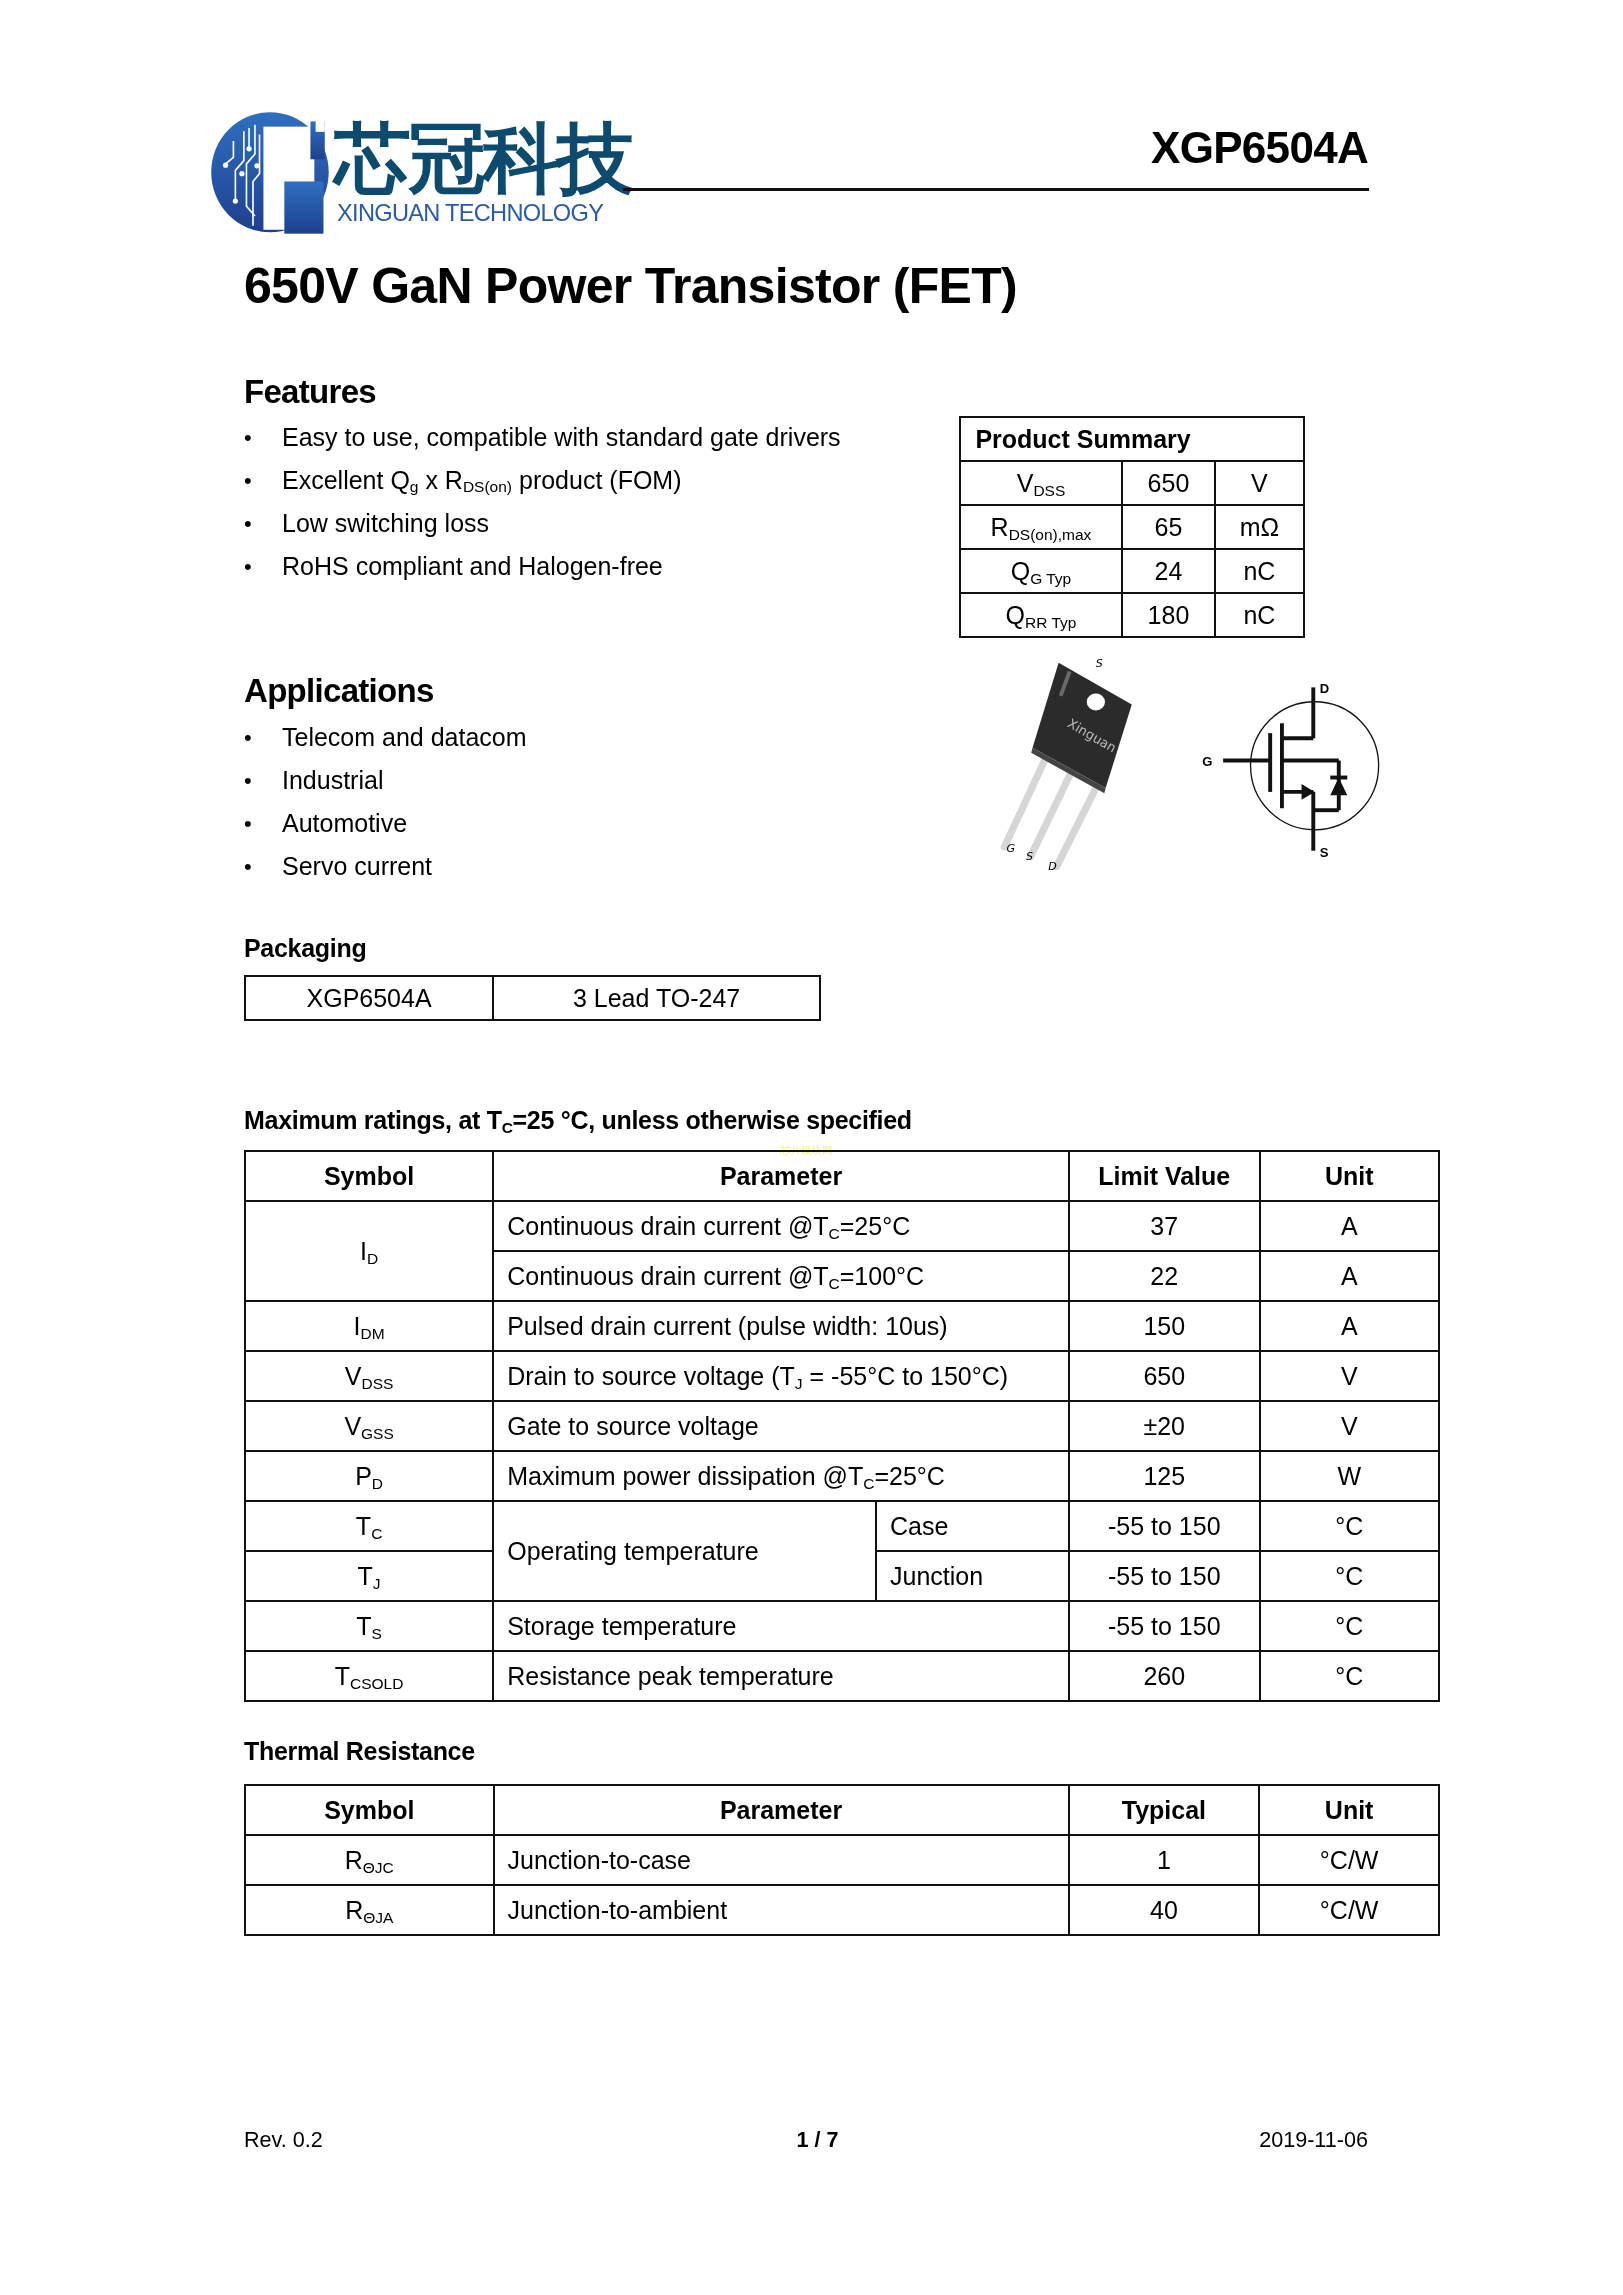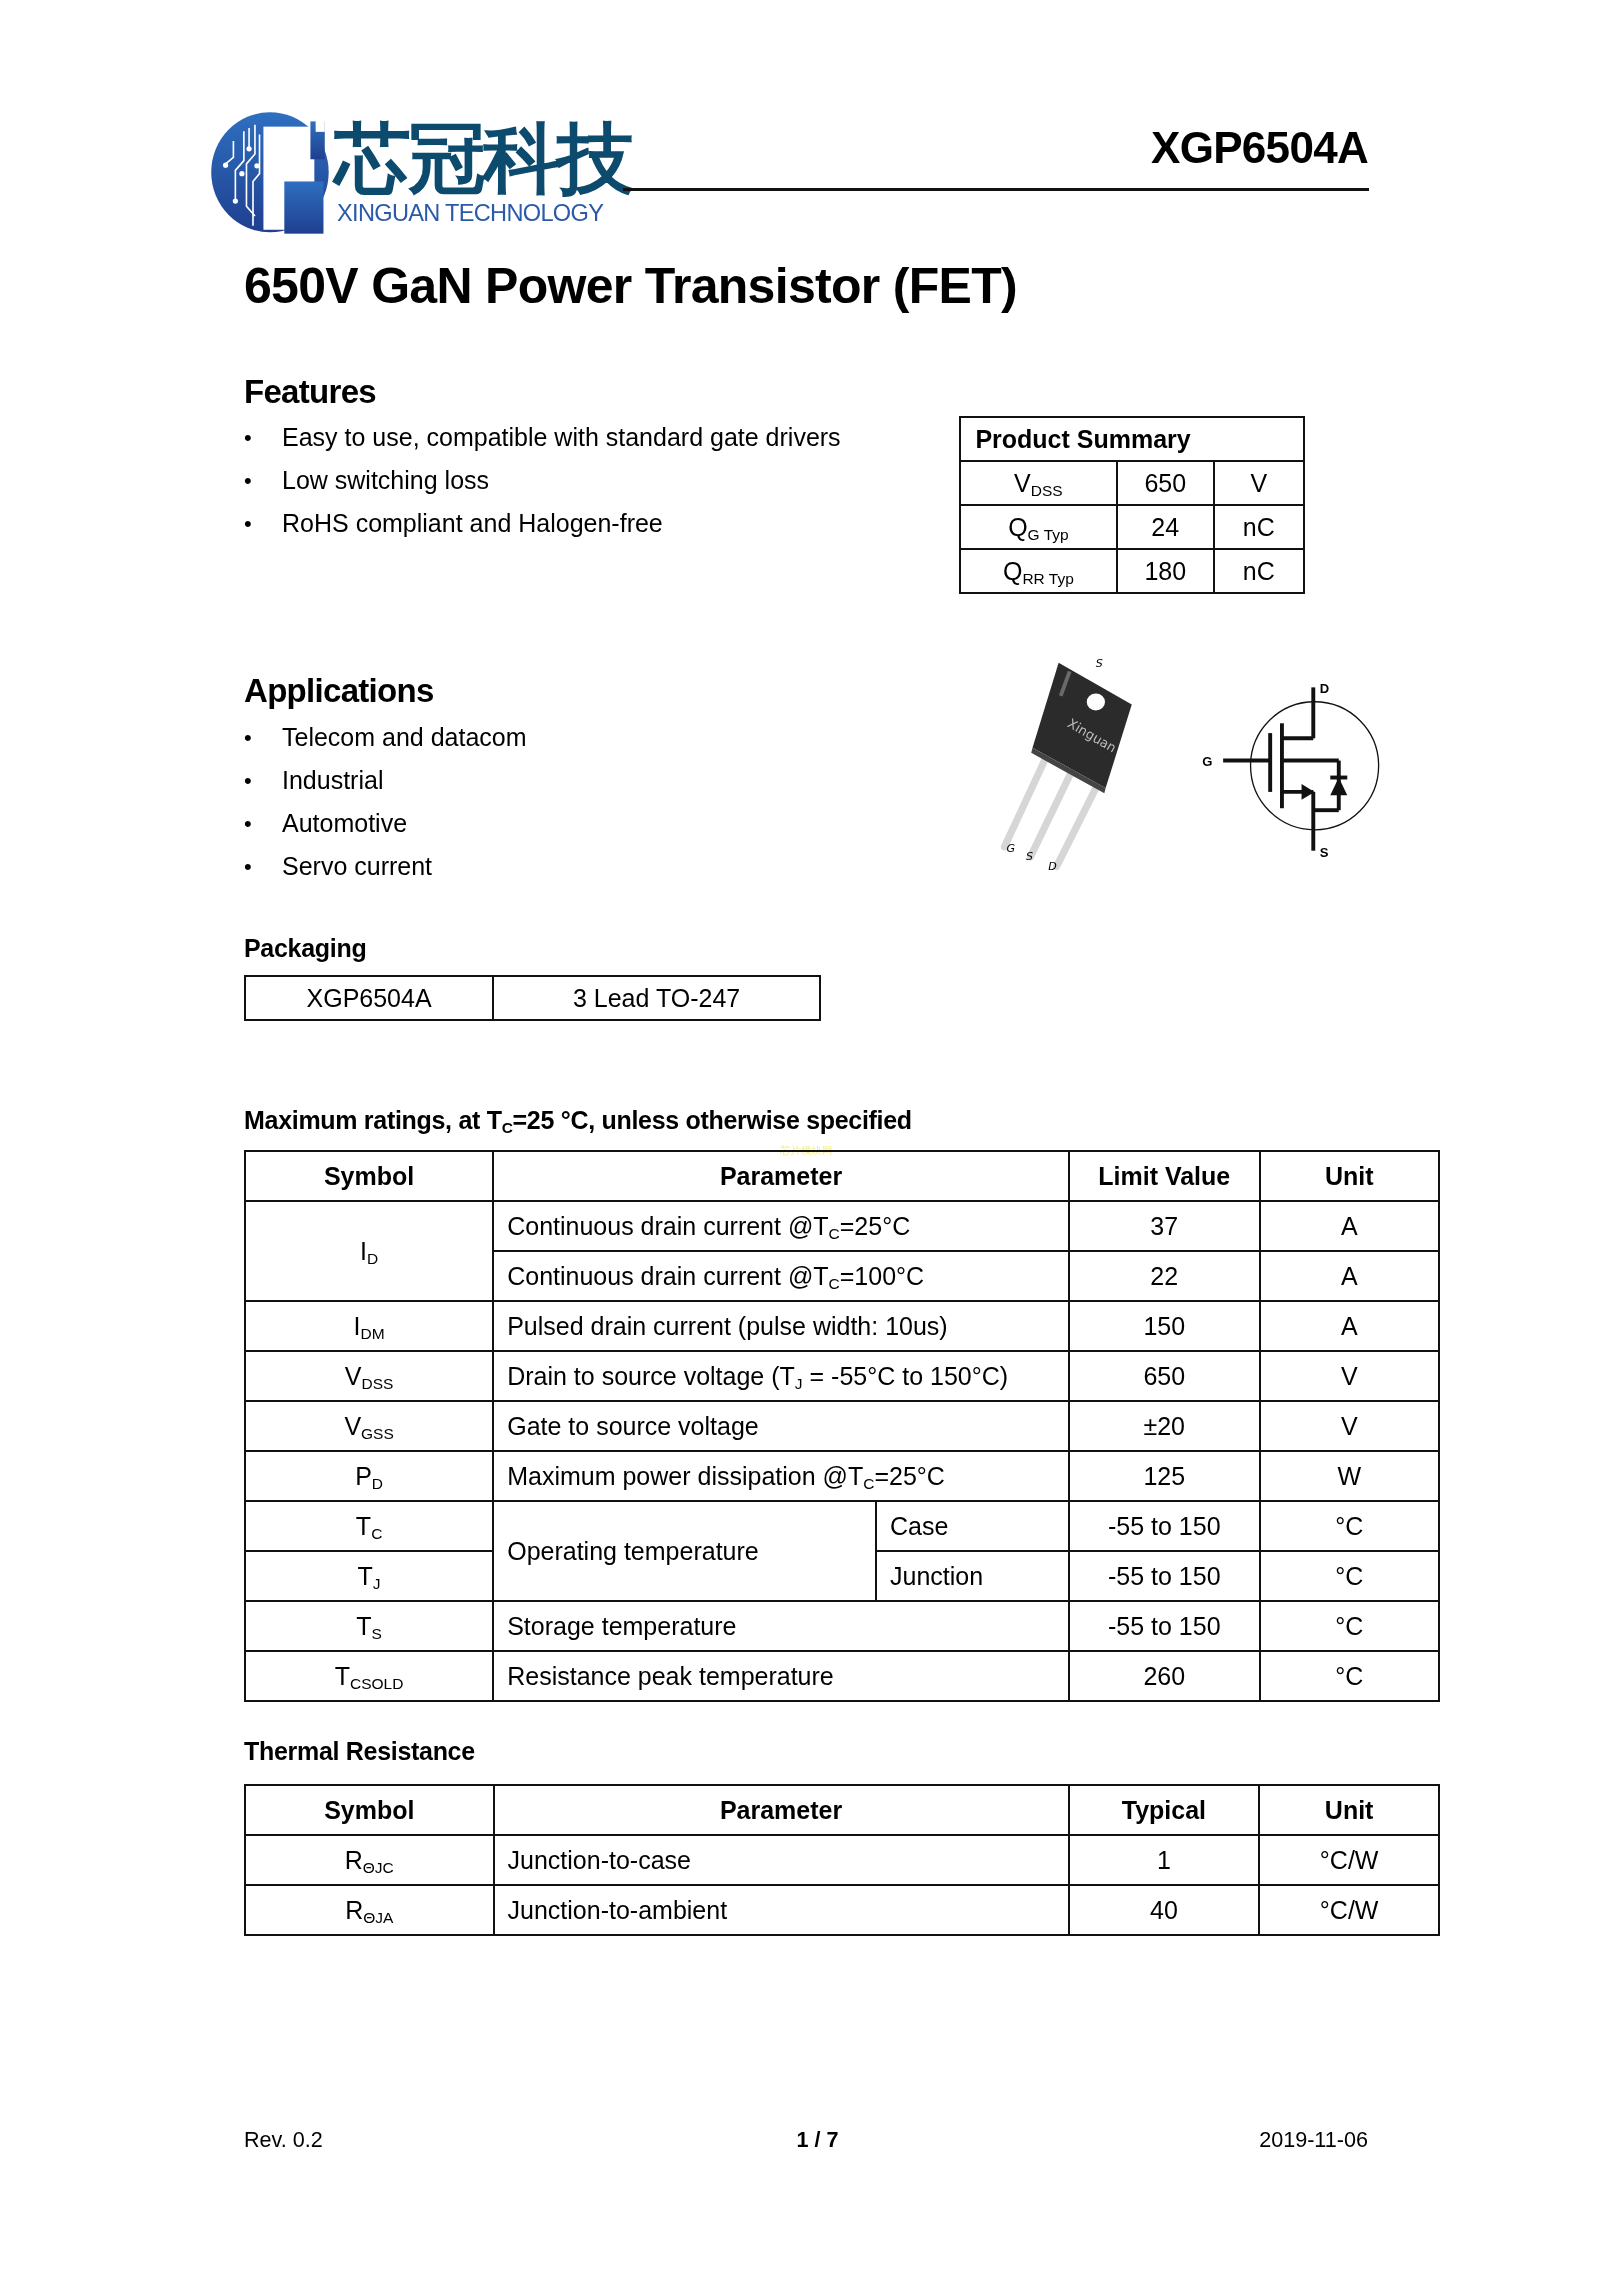--- a/index.html
+++ b/index.html
@@ -96,38 +96,44 @@
   <div id="logo-en" class="abs">XINGUAN TECHNOLOGY</div>
 </div>
 
 <div id="header-line" class="abs"></div>
 <div id="part-title" class="abs">XGP6504A</div>
 <div id="main-title" class="abs">650V GaN Power Transistor (FET)</div>
 
 <h2 class="sec" style="left:244px; top:373px;">Features</h2>
 <ul class="bullets" style="left:244px; top:416px;">
   <li><span>Easy to use, compatible with standard gate drivers</span></li>
+  <li><span>Excellent Q</span><sub class="s">g</sub><span> x R</span><sub class="s">DS(on)</sub><span> product (FOM)</span></li>
   <li><span>Low switching loss</span></li>
   <li><span>RoHS compliant and Halogen-free</span></li>
 </ul>
 
 <table id="ps-table" class="dt">
   <colgroup>
       <col style="width:194px">
       <col style="width:118px">
       <col style="width:113px">
     </colgroup>
   <tbody>
       <tr>
         <td colspan="3" class="ps-head">Product Summary</td>
       </tr>
   <tr>
     <td><span>V</span><span class="sym-sub">DSS</span></td>
     <td>650</td>
     <td>V</td>
+  </tr>
+  <tr>
+    <td><span>R</span><span class="sym-sub">DS(on),max</span></td>
+    <td>65</td>
+    <td>mΩ</td>
   </tr>
   <tr>
     <td><span>Q</span><span class="sym-sub">G Typ</span></td>
     <td>24</td>
     <td>nC</td>
   </tr>
   <tr>
     <td><span>Q</span><span class="sym-sub">RR Typ</span></td>
     <td>180</td>
     <td>nC</td>

